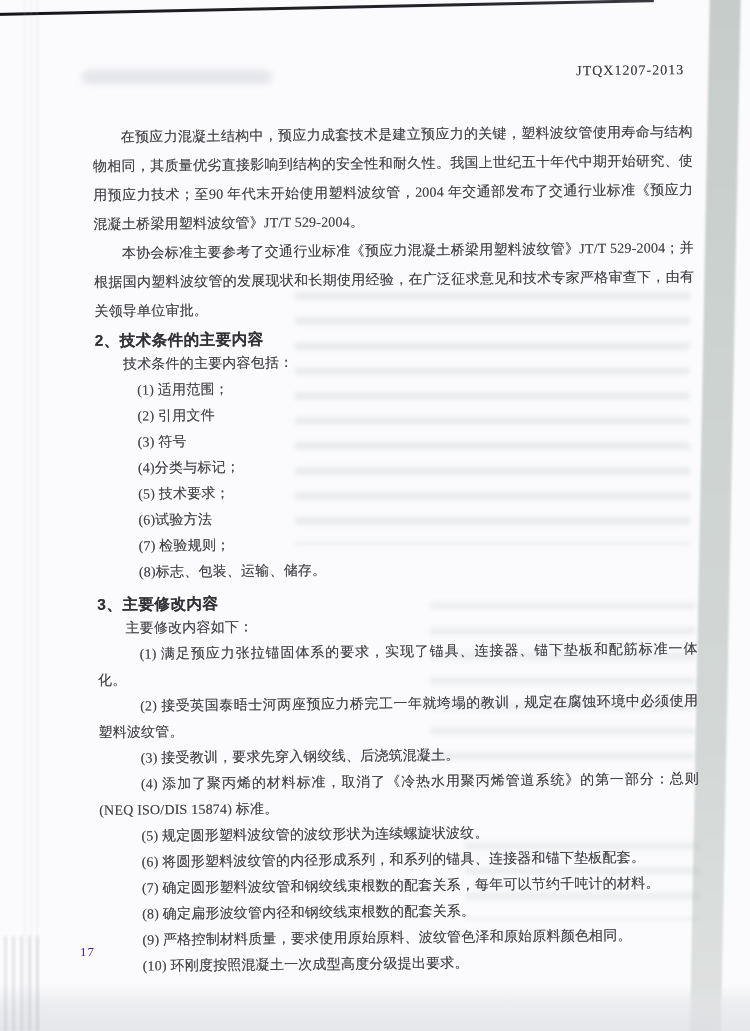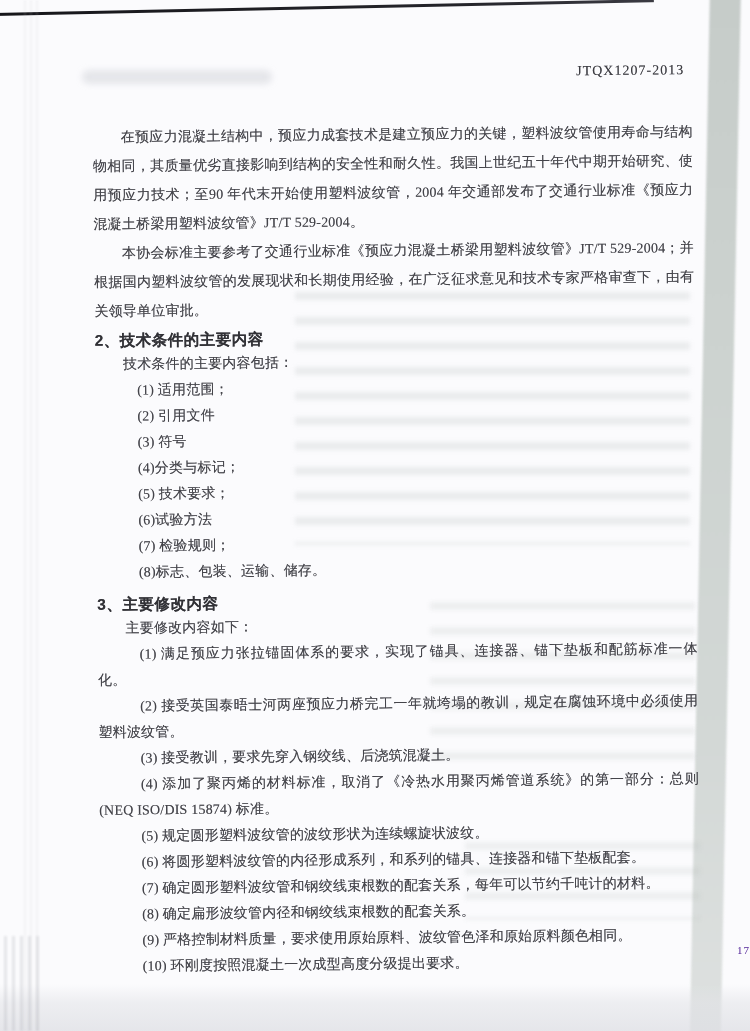--- a/index.html
+++ b/index.html
@@ -84,21 +84,21 @@
   .sec-title-3 { margin-top: 8px; }
   .sec-intro {
     font-size: 14px; line-height: 26px; text-indent: 2em; letter-spacing: 0.2px;
   }
   .list-line {
     font-size: 14px; line-height: 26px;
     text-indent: 3em; text-align: justify; letter-spacing: 0.2px;
   }
   .page-num {
     position: absolute; left: 80px; top: 944px; width: 670px;
-    text-align: right; font-size: 11px; color: #4c1d95;
+    text-align: left; font-size: 13px; color: #4c1d95;
     letter-spacing: 1px;
   }
 </style>
 </head>
 <body>
 
 <div>
 
   <div class="scan-top-edge"></div>
   <div class="scan-right-band"></div>

